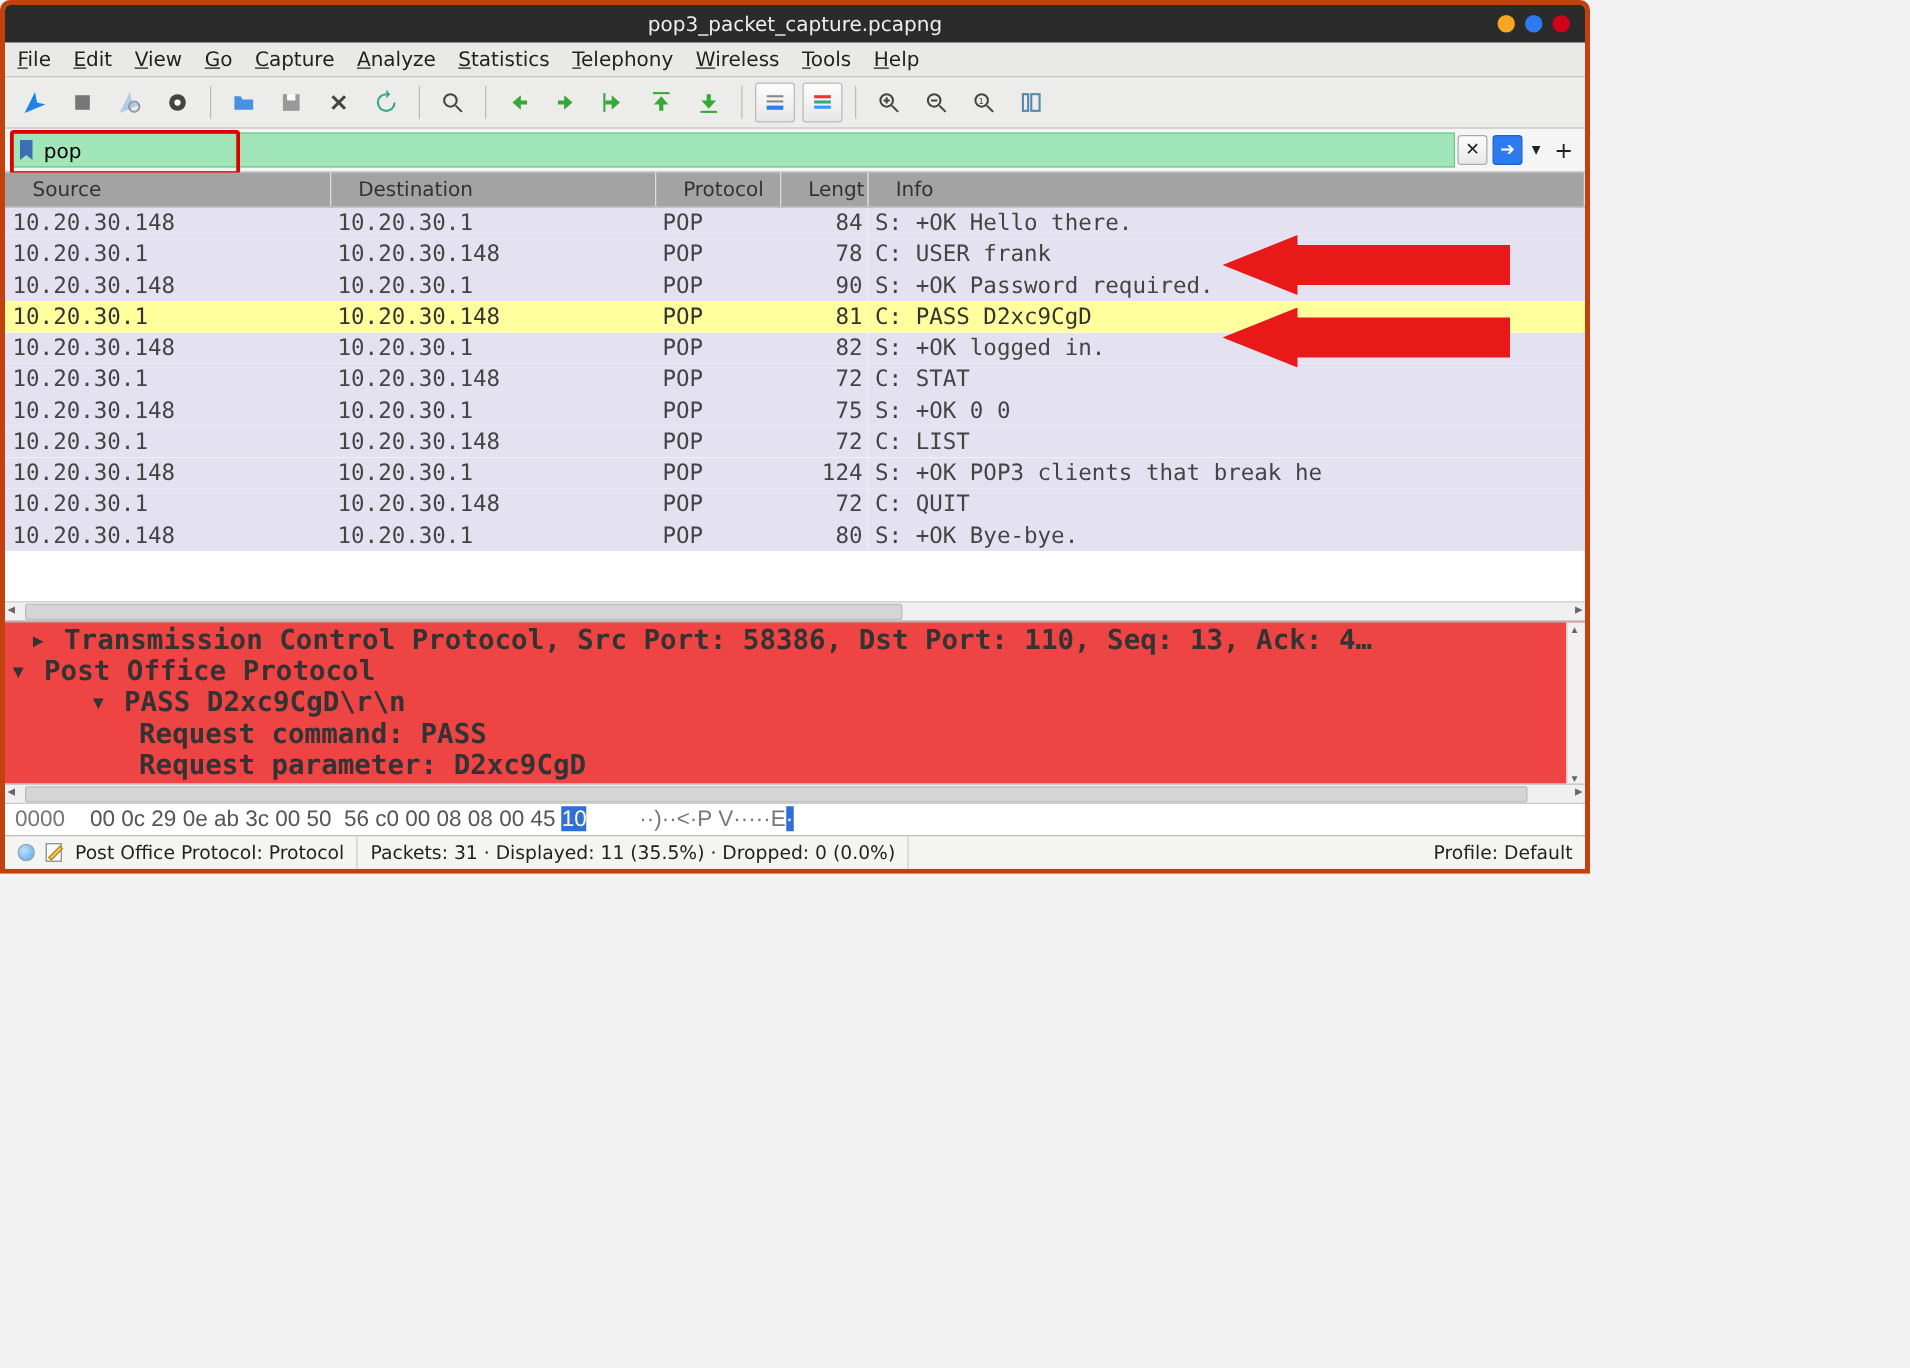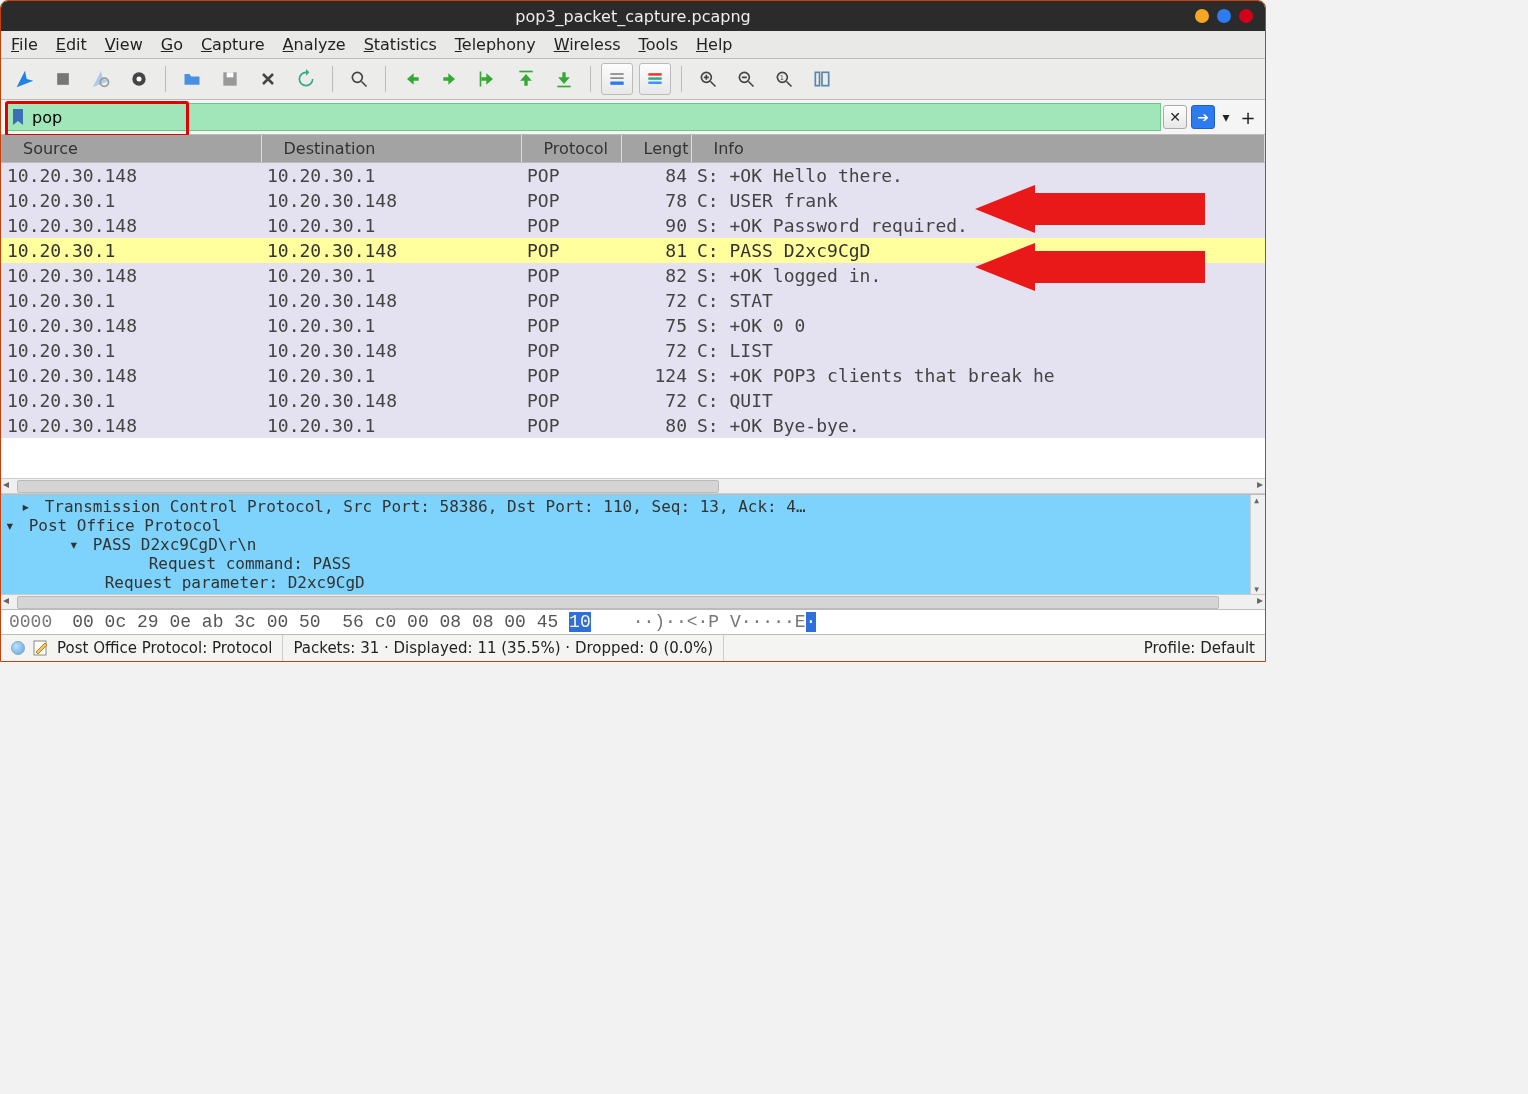--- a/index.html
+++ b/index.html
@@ -9,21 +9,21 @@
     --border: #bcbcbc;
     --filter-bg: #a0e6b8;
     --row-purple: #e4e2f0;
     --row-yellow: #ffff9e;
     --hex-sel: #2f6fdb;
     --arrow-red: #ea1919;
     --mono: "DejaVu Sans Mono","Liberation Mono",Consolas,monospace;
     --sans: "DejaVu Sans","Liberation Sans",Arial,sans-serif;
   }
   html,body{margin:0;padding:0;background:#f2f2f2;font-family:var(--sans);font-size:14px;color:#222;}
-  .window{width:1264px;margin:0;background:#fff;border:1px solid #c2410c;border-radius:8px 8px 0 0;overflow:hidden;}
+  .window{width:1264px;margin:0;background:#fff;border:4px solid #c2410c;border-radius:8px 8px 0 0;overflow:hidden;}
   
   .titlebar{background:var(--title-bg);color:#eee;height:30px;display:flex;align-items:center;position:relative;}
   .titlebar .title{flex:1;text-align:center;font-size:16px;font-family:var(--sans);}
   .titlebar .dots{position:absolute;right:12px;display:flex;gap:8px;}
   .titlebar .dot{width:14px;height:14px;border-radius:50%;}
   .dot.or{background:#f5a623;}
   .dot.bl{background:#2d7bf0;}
   .dot.rd{background:#d0021b;}
   
   .menubar{background:var(--menu-bg);border-bottom:1px solid var(--border);padding:4px 10px;display:flex;gap:18px;font-size:16px;}
@@ -53,32 +53,32 @@
   .plist tr.row-yellow td{background:var(--row-yellow);color:#333;}
   .plist .col-len{text-align:right;padding-right:4px;}
   .plist-scrollx{height:14px;background:#f0f0f0;border-top:1px solid #ccc;border-bottom:1px solid #ccc;position:relative;}
   .plist-scrollx::before{content:"◂";position:absolute;left:2px;top:-2px;font-size:12px;color:#666;}
   .plist-scrollx::after{content:"▸";position:absolute;right:2px;top:-2px;font-size:12px;color:#666;}
   .plist-scrollx .thumb{position:absolute;left:16px;top:1px;width:700px;height:11px;background:#d5d5d5;border:1px solid #bbb;border-radius:2px;}
   
   .redarrow{position:absolute;pointer-events:none;}
   .redarrow svg{display:block;}
   
-  .details{border-top:1px solid var(--border);font-family:var(--mono);font-size:16px;color:#333;padding:2px 0;position:relative;background:#7dd3fc;}
+  .details{border-top:1px solid var(--border);font-family:var(--mono);font-size:22px;color:#333;padding:2px 0;position:relative;background:#ef4444;font-weight:bold;}
   .details .line{padding:0 8px;white-space:nowrap;}
   .details .tri{display:inline-block;width:14px;}
   .details .scrolly{position:absolute;right:0;top:0;width:14px;height:100%;background:#f0f0f0;border-left:1px solid #ccc;}
   .details .scrolly::before{content:"▴";position:absolute;top:-2px;left:2px;font-size:12px;color:#666;}
   .details .scrolly::after{content:"▾";position:absolute;bottom:-2px;left:2px;font-size:12px;color:#666;}
   .details-scrollx{height:14px;background:#f0f0f0;border-top:1px solid #ccc;position:relative;}
   .details-scrollx::before{content:"◂";position:absolute;left:2px;top:-2px;font-size:12px;color:#666;}
   .details-scrollx::after{content:"▸";position:absolute;right:2px;top:-2px;font-size:12px;color:#666;}
   .details-scrollx .thumb{position:absolute;left:16px;top:1px;width:1200px;height:11px;background:#d5d5d5;border:1px solid #bbb;border-radius:2px;}
   
-  .hex{border-top:1px solid var(--border);font-family:Liberation Mono, monospace;font-size:18px;color:#555;padding:2px 8px;background:#fff;display:flex;}
+  .hex{border-top:1px solid var(--border);font-family:Liberation Sans, sans-serif;font-size:18px;color:#555;padding:2px 8px;background:#fff;display:flex;}
   .hex .off{color:#777;margin-right:20px;}
   .hex .bytes{flex:0 0 auto;}
   .hex .bytes span.sel{background:var(--hex-sel);color:#fef9c3;}
   .hex .ascii{margin-left:42px;color:#777;}
   .hex .ascii span.sel{background:var(--hex-sel);color:#fff;}
   
   .status{border-top:1px solid var(--border);background:#f4f4f2;display:flex;align-items:center;font-size:15px;height:26px;}
   .status .cell{padding:0 10px;border-right:1px solid #ccc;height:100%;display:flex;align-items:center;}
   .status .cell:last-child{border-right:none;margin-left:auto;}
   .status .led{width:12px;height:12px;border-radius:50%;background:radial-gradient(circle at 35% 35%, #bfe0ff, #5aa5e6);border:1px solid #8aa;}
@@ -380,21 +380,21 @@
           <path d="M230 8 H60 V0 L0 24 L60 48 V40 H230 Z" fill="var(--arrow-red)"></path>
         </svg>
     </div>
   </div>
 
   <div class="details">
     <div id="details-lines">
         <div class="line" style="padding-left: 20px;"><span class="tri">▸</span> Transmission Control Protocol, Src Port: 58386, Dst Port: 110, Seq: 13, Ack: 4…</div>
         <div class="line" style="padding-left: 4px;"><span class="tri">▾</span> Post Office Protocol</div>
         <div class="line" style="padding-left: 68px;"><span class="tri">▾</span> PASS D2xc9CgD\r\n</div>
-        <div class="line" style="padding-left: 80px; margin-left: 44px;"><span class="tri"></span> Request command: PASS</div>
+        <div class="line" style="padding-left: 80px;"><span class="tri"></span> Request command: PASS</div>
         <div class="line" style="padding-left: 80px;"><span class="tri"></span> Request parameter: D2xc9CgD</div>
       </div>
     <div class="scrolly"></div>
   </div>
   <div class="details-scrollx">
       <div class="thumb"></div>
     </div>
 
   <div class="hex">
     <span class="off">0000</span>

